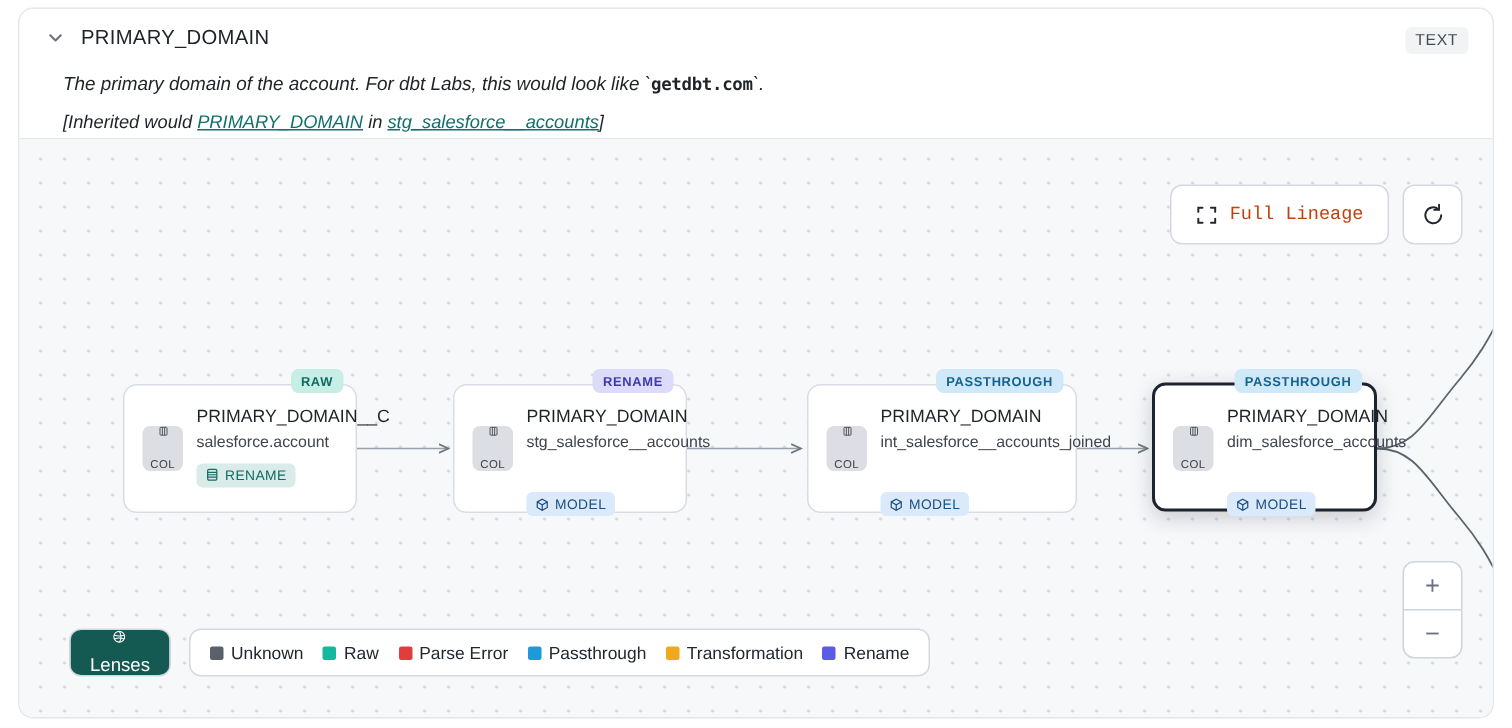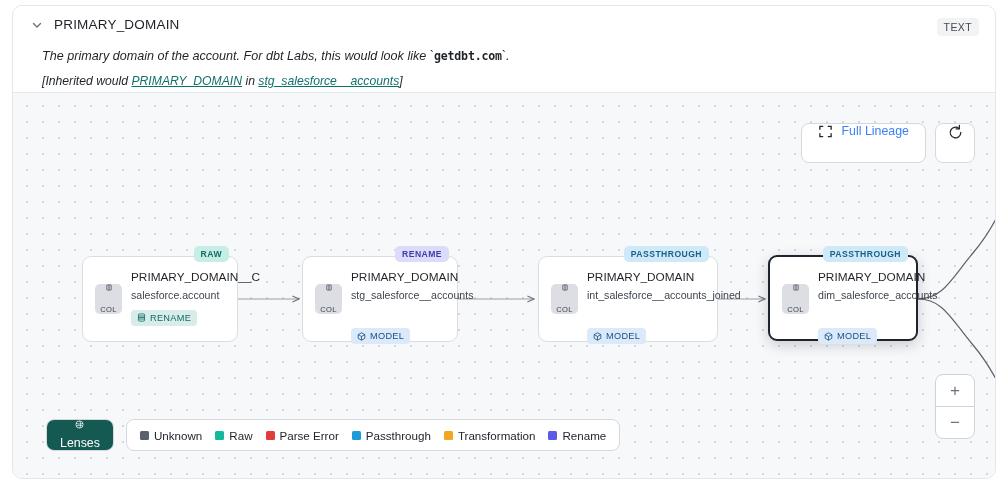--- a/index.html
+++ b/index.html
@@ -76,22 +76,22 @@
     display:inline-flex;align-items:center;gap:4px;
     border-radius:4px;font-size:9.2px;letter-spacing:.3px;padding:3px 6px;
   }
   .type-pill.source{background:#d9ecea;color:#0f6c64;}
   .type-pill.model{background:#dbeafb;color:#1c4e80;margin-top:20px;}
 
   
   .topbtns{position:absolute;right:22px;top:30px;display:flex;gap:9px;}
   .btn{
     background:#fff;border:1px solid #d5d9df;border-radius:8px;
-    display:flex;align-items:flex-start;justify-content:center;gap:8px;
-    font-size:12.4px;color:#3b82f6;cursor:pointer;
+    display:flex;align-items:center;justify-content:center;gap:8px;
+    font-size:12.4px;color:#c2410c;cursor:pointer;font-family:Liberation Mono, monospace;
   }
   .btn-full{height:38px;padding:0 16px;}
   .btn-icon{height:38px;width:38px;}
   .zoomctl{
     position:absolute;right:22px;top:281px;width:38px;
     background:#fff;border:1px solid #cfd4db;border-radius:8px;overflow:hidden;
   }
   .zoomctl div{
     height:31px;display:flex;align-items:center;justify-content:center;
     font-size:17px;color:#6b7280;cursor:pointer;

